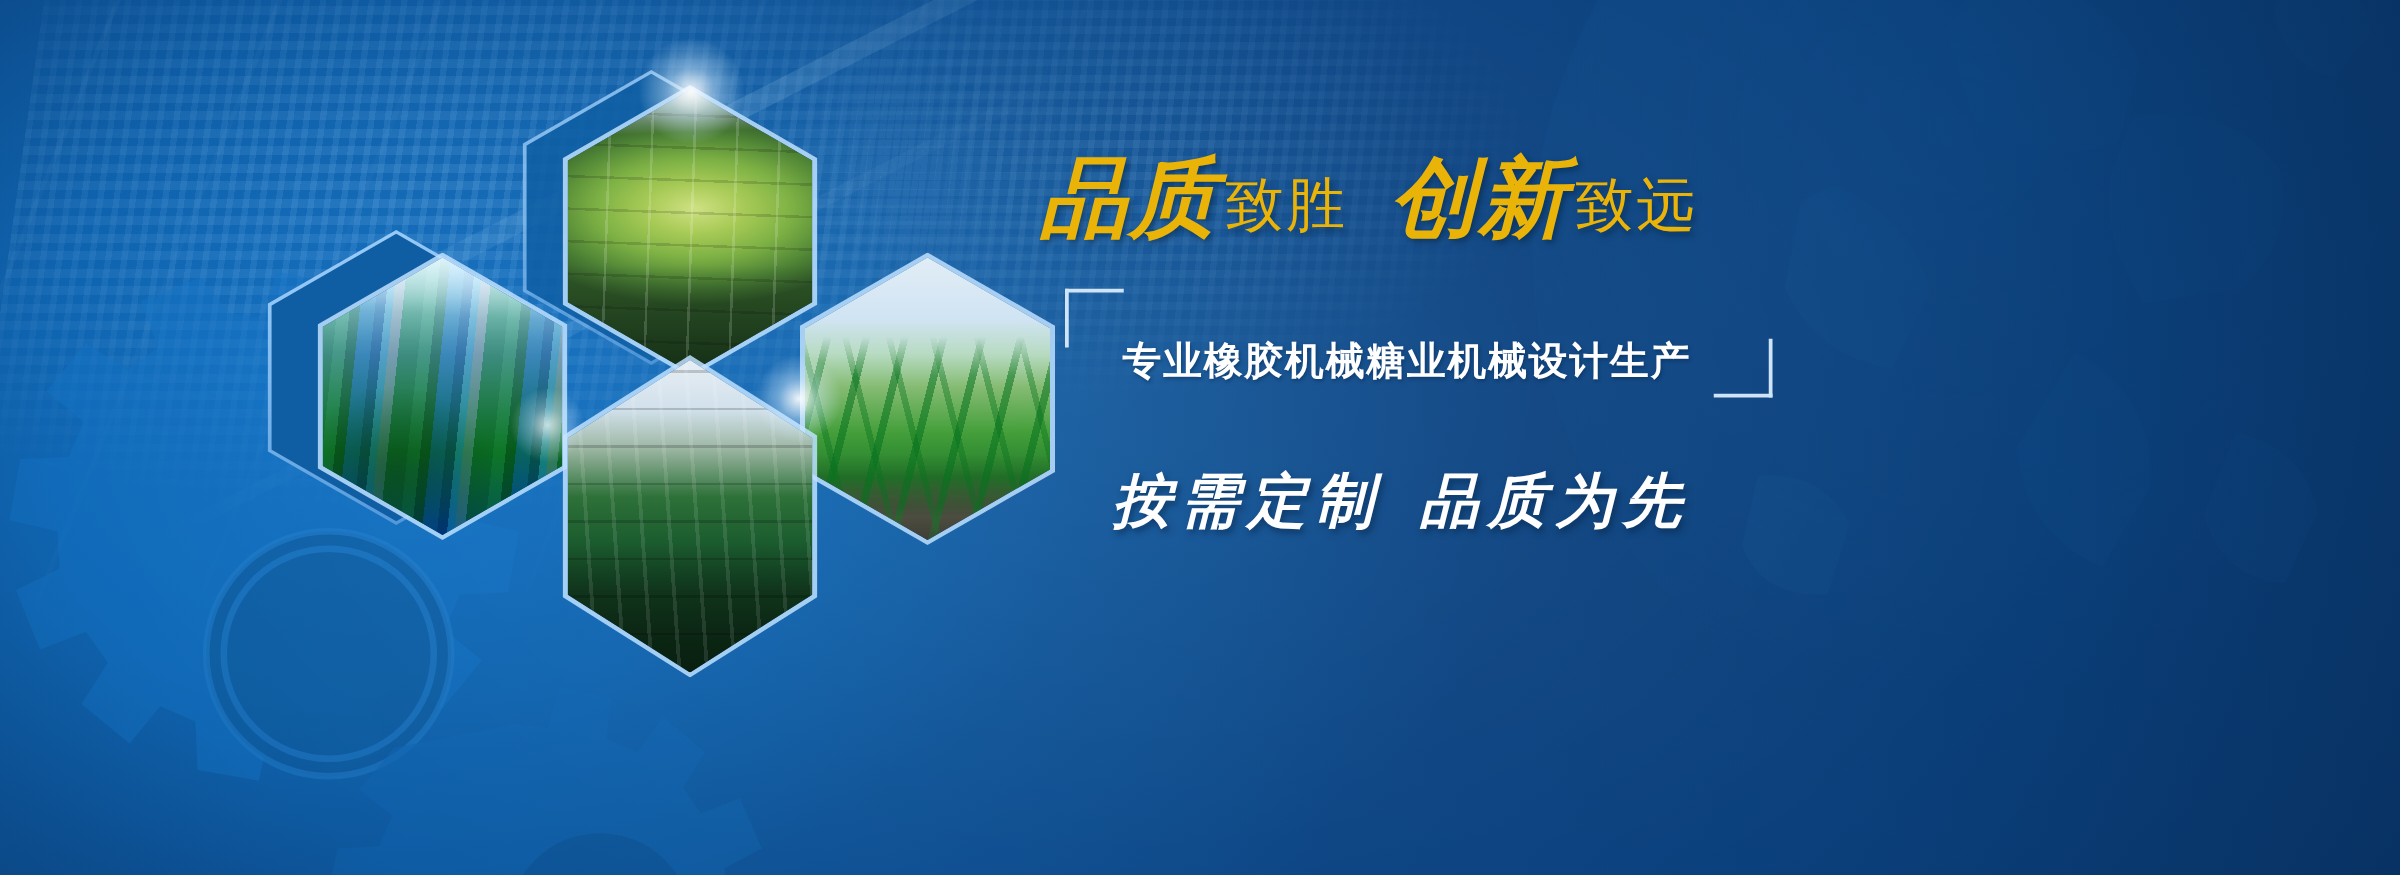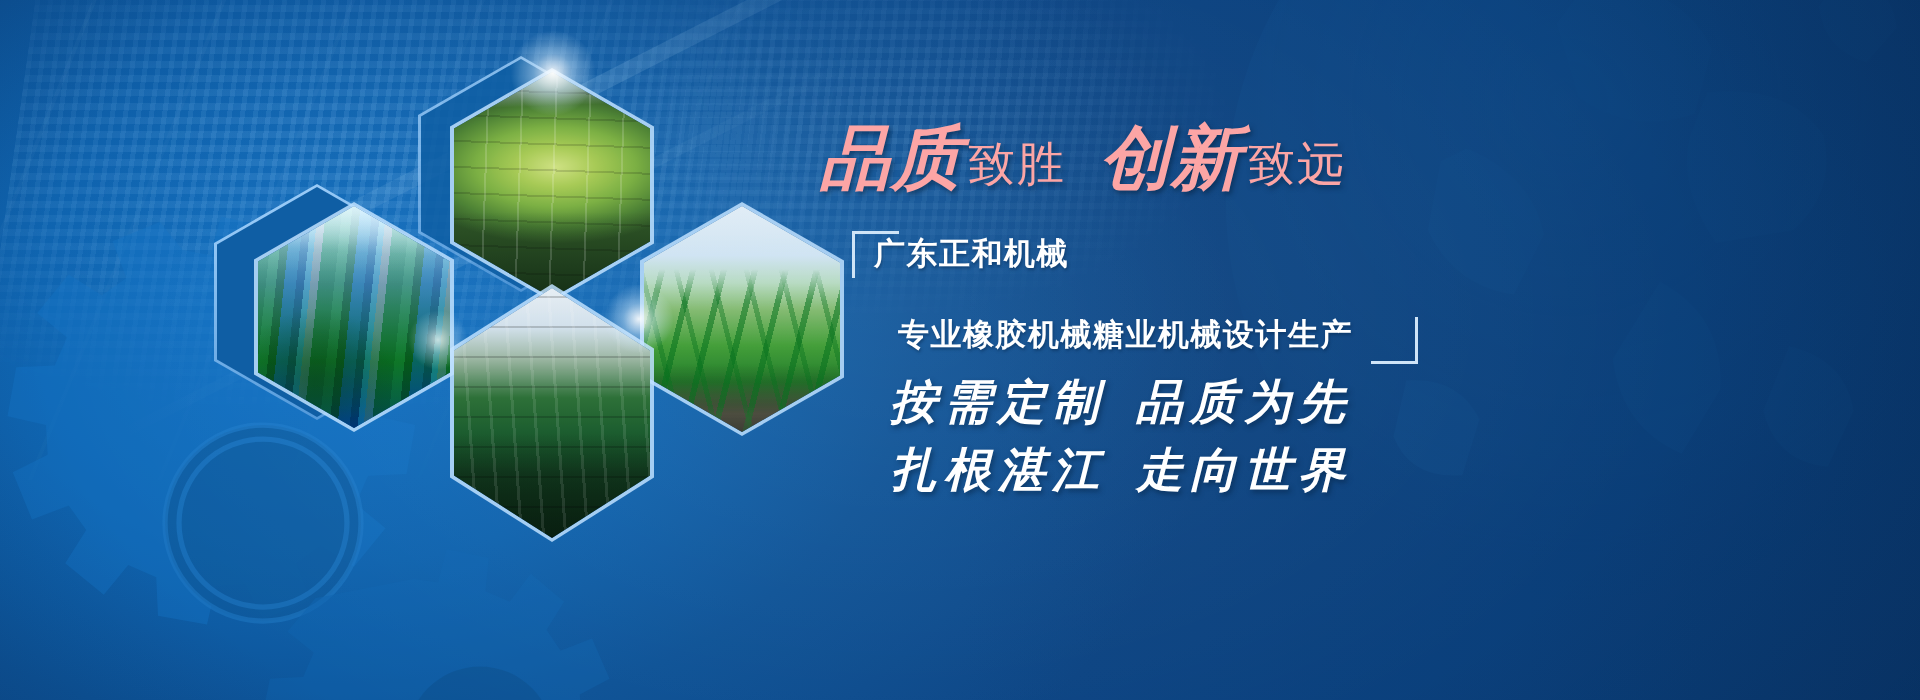--- a/index.html
+++ b/index.html
@@ -231,23 +231,23 @@
 
   
   .text-block {
     position: absolute;
     left: 820px; top: 96px;
     width: 1020px; height: 520px;
   }
 
   .headline {
     position: absolute;
-    left: 0; top: 16px;
+    left: 12px; top: 16px;
     white-space: nowrap;
-    color: #fca5a5;
+    color: #eab308;
     text-shadow: 2px 3px 5px rgba(4,32,62,0.55);
   }
   .h-big {
     font-family: "Liberation Serif", "DejaVu Serif", serif;
     font-size: 70px;
     font-weight: 700;
     font-style: italic;
     letter-spacing: 1px;
     vertical-align: -2px;
   }
@@ -406,28 +406,24 @@
 
   <div class="text-block">
 
     <div class="headline">
       <span class="h-big">品质</span><span class="h-small">致胜</span><span class="h-gap"></span><span class="h-big">创新</span><span class="h-small">致远</span>
     </div>
 
     <div class="sub-wrap">
       <div class="bracket-tl"></div>
       <div class="bracket-br"></div>
-      <div class="sub-line sub-line-1">广东正和机械</div>
       <div class="sub-line sub-line-2">专业橡胶机械糖业机械设计生产</div>
     </div>
 
     <div class="slogans">
       <div class="slogan-line">
         <span>按需定制</span><span class="slogan-gap"></span><span>品质为先</span>
       </div>
-      <div class="slogan-line">
-        <span>扎根湛江</span><span class="slogan-gap"></span><span>走向世界</span>
-      </div>
     </div>
 
   </div>
 
 </div>
 
 </body></html>

